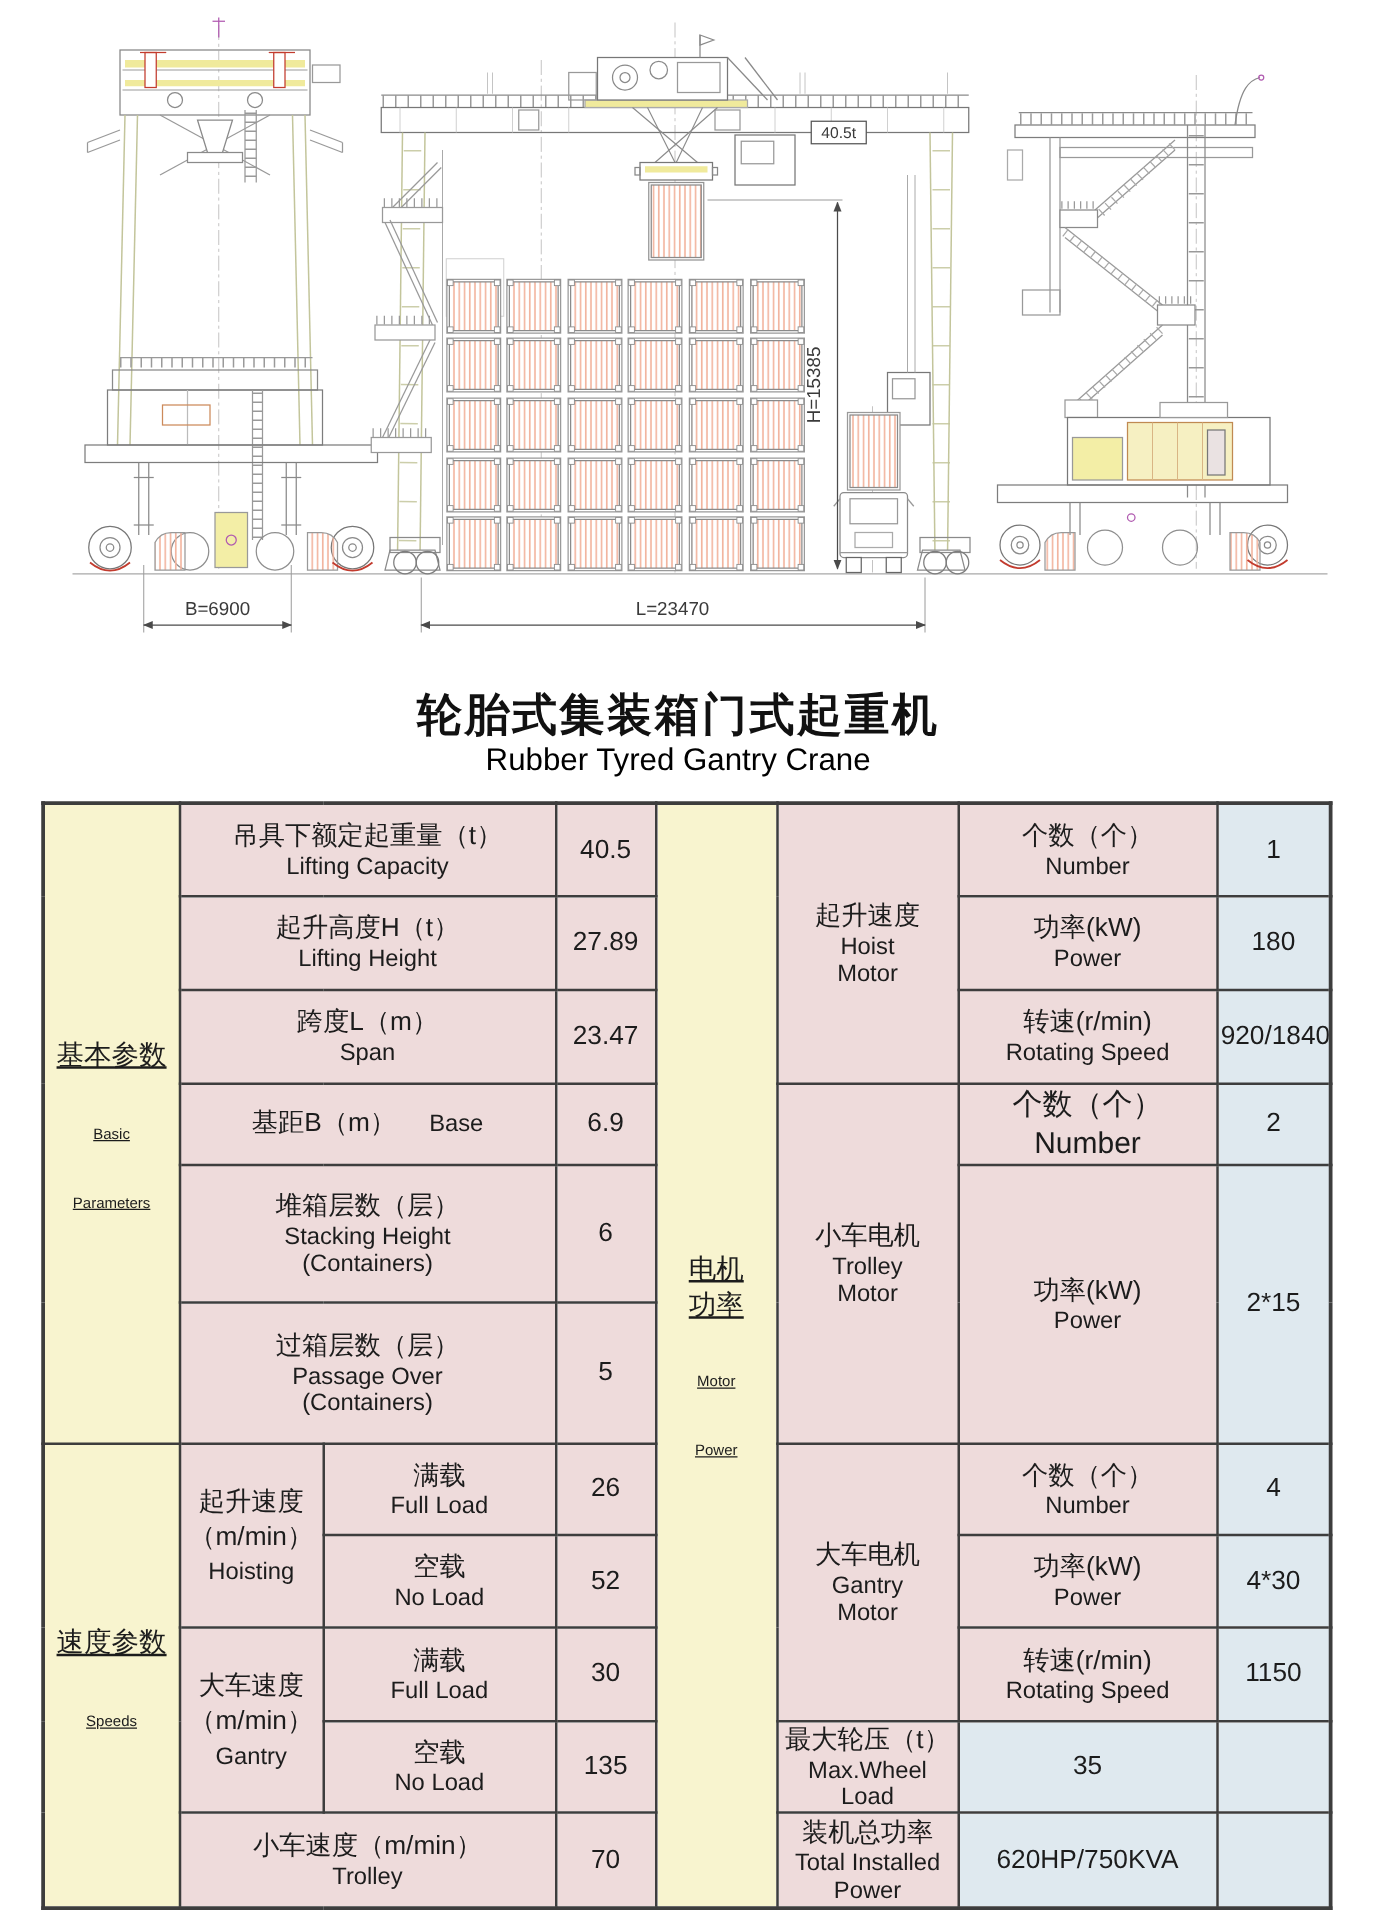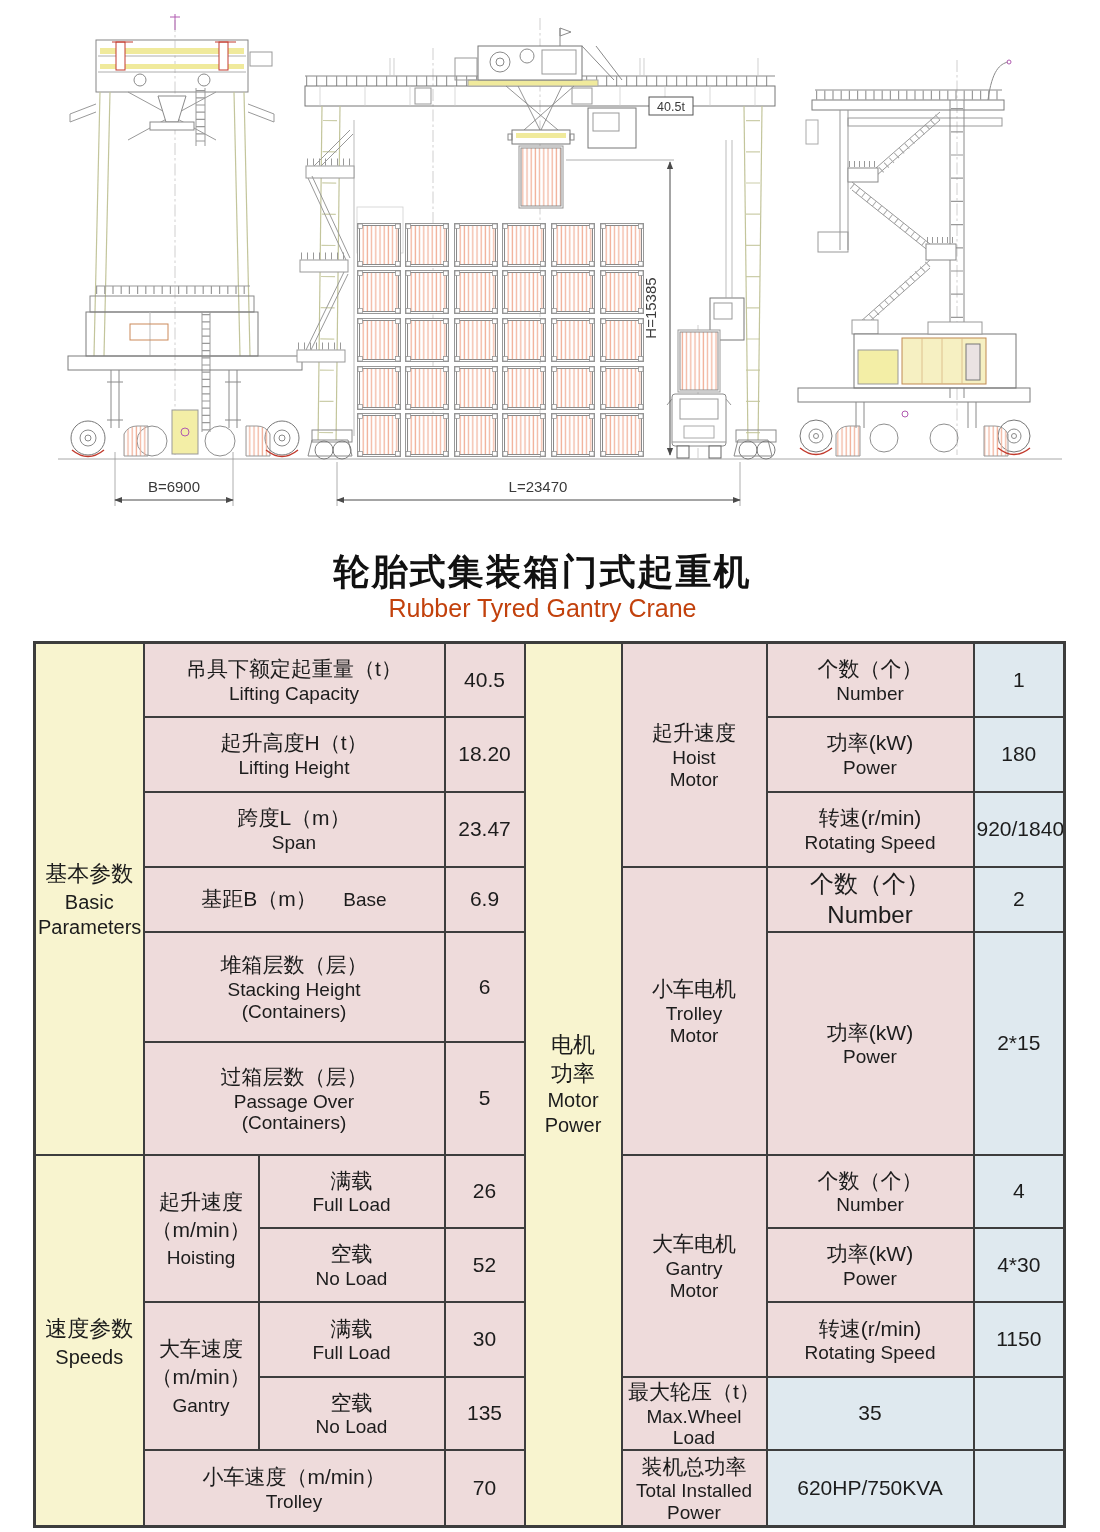--- a/index.html
+++ b/index.html
@@ -1,34 +1,34 @@
 <!DOCTYPE html>
 <html><head>
 <meta charset="utf-8">
 <style>
   html,body{margin:0;padding:0;background:#ffffff;}
   .page{position:relative;width:1100px;height:1532px;background:#fff;overflow:hidden;
         font-family:"Liberation Sans",sans-serif;color:#1c1c1c;}
   .drawing{position:absolute;left:0;top:0;width:1100px;height:540px;}
   .titleblock{position:absolute;left:0;top:552px;width:1085px;text-align:center;}
   .title-zh{font-size:36px;font-weight:700;letter-spacing:2px;color:#111;line-height:1.1;}
-  .title-en{font-size:25px;font-weight:400;color:#c2410c;margin-top:3px;line-height:1.1;}
+  .title-en{font-size:25px;font-weight:400;color:#000000;margin-top:3px;line-height:1.1;}
   .spec-wrap{position:absolute;left:33px;top:641px;}
   table.spec{border-collapse:collapse;table-layout:fixed;width:1030px;border:3px solid #3d3d3d;}
   table.spec td{border:2px solid #3d3d3d;text-align:center;vertical-align:middle;padding:0 2px;overflow:hidden;}
-  .bg-y{background:#f8f4cf;}
+  .bg-y{background:#f8f4cf;text-decoration:underline;}
   .bg-p{background:#eedbdb;margin-left:40px;}
   .bg-b{background:#dfe9ef;}
   .zh{display:block;font-size:21px;line-height:1.32;}
   .en{display:block;font-size:19px;line-height:1.14;}
   .inline .zh,.inline .en{display:inline;text-align:right;}
   .inline .en{margin-left:22px;}
   .val{font-size:21px;}
   .gzh{display:block;font-size:22px;line-height:1.5;}
-  .gen{display:block;font-size:20px;line-height:1.25;}
+  .gen{display:block;font-size:12px;line-height:1.25;margin-top:40px;}
   svg text{font-family:"Liberation Sans",sans-serif;fill:#3a3a3a;}
   .dimtxt{font-size:15px;}
   .loadtxt{font-size:12.5px;}
 </style>
 </head>
 <body>
 
 <div class="page">
 
   <svg class="drawing" viewBox="0 0 1100 540">
@@ -400,21 +400,21 @@
           <span class="en">Number</span>
         </td>
         <td class="bg-b val">1</td>
       </tr>
 
       <tr style="height:75px">
         <td class="bg-p" colspan="2">
           <span class="zh">起升高度H（t）</span>
           <span class="en">Lifting Height</span>
         </td>
-        <td class="bg-p val">18.20</td>
+        <td class="bg-p val">27.89</td>
         <td class="bg-p">
           <span class="zh">功率(kW)</span>
           <span class="en">Power</span>
         </td>
         <td class="bg-b val">180</td>
       </tr>
 
       <tr style="height:75px">
         <td class="bg-p" colspan="2">
           <span class="zh">跨度L（m）</span>

